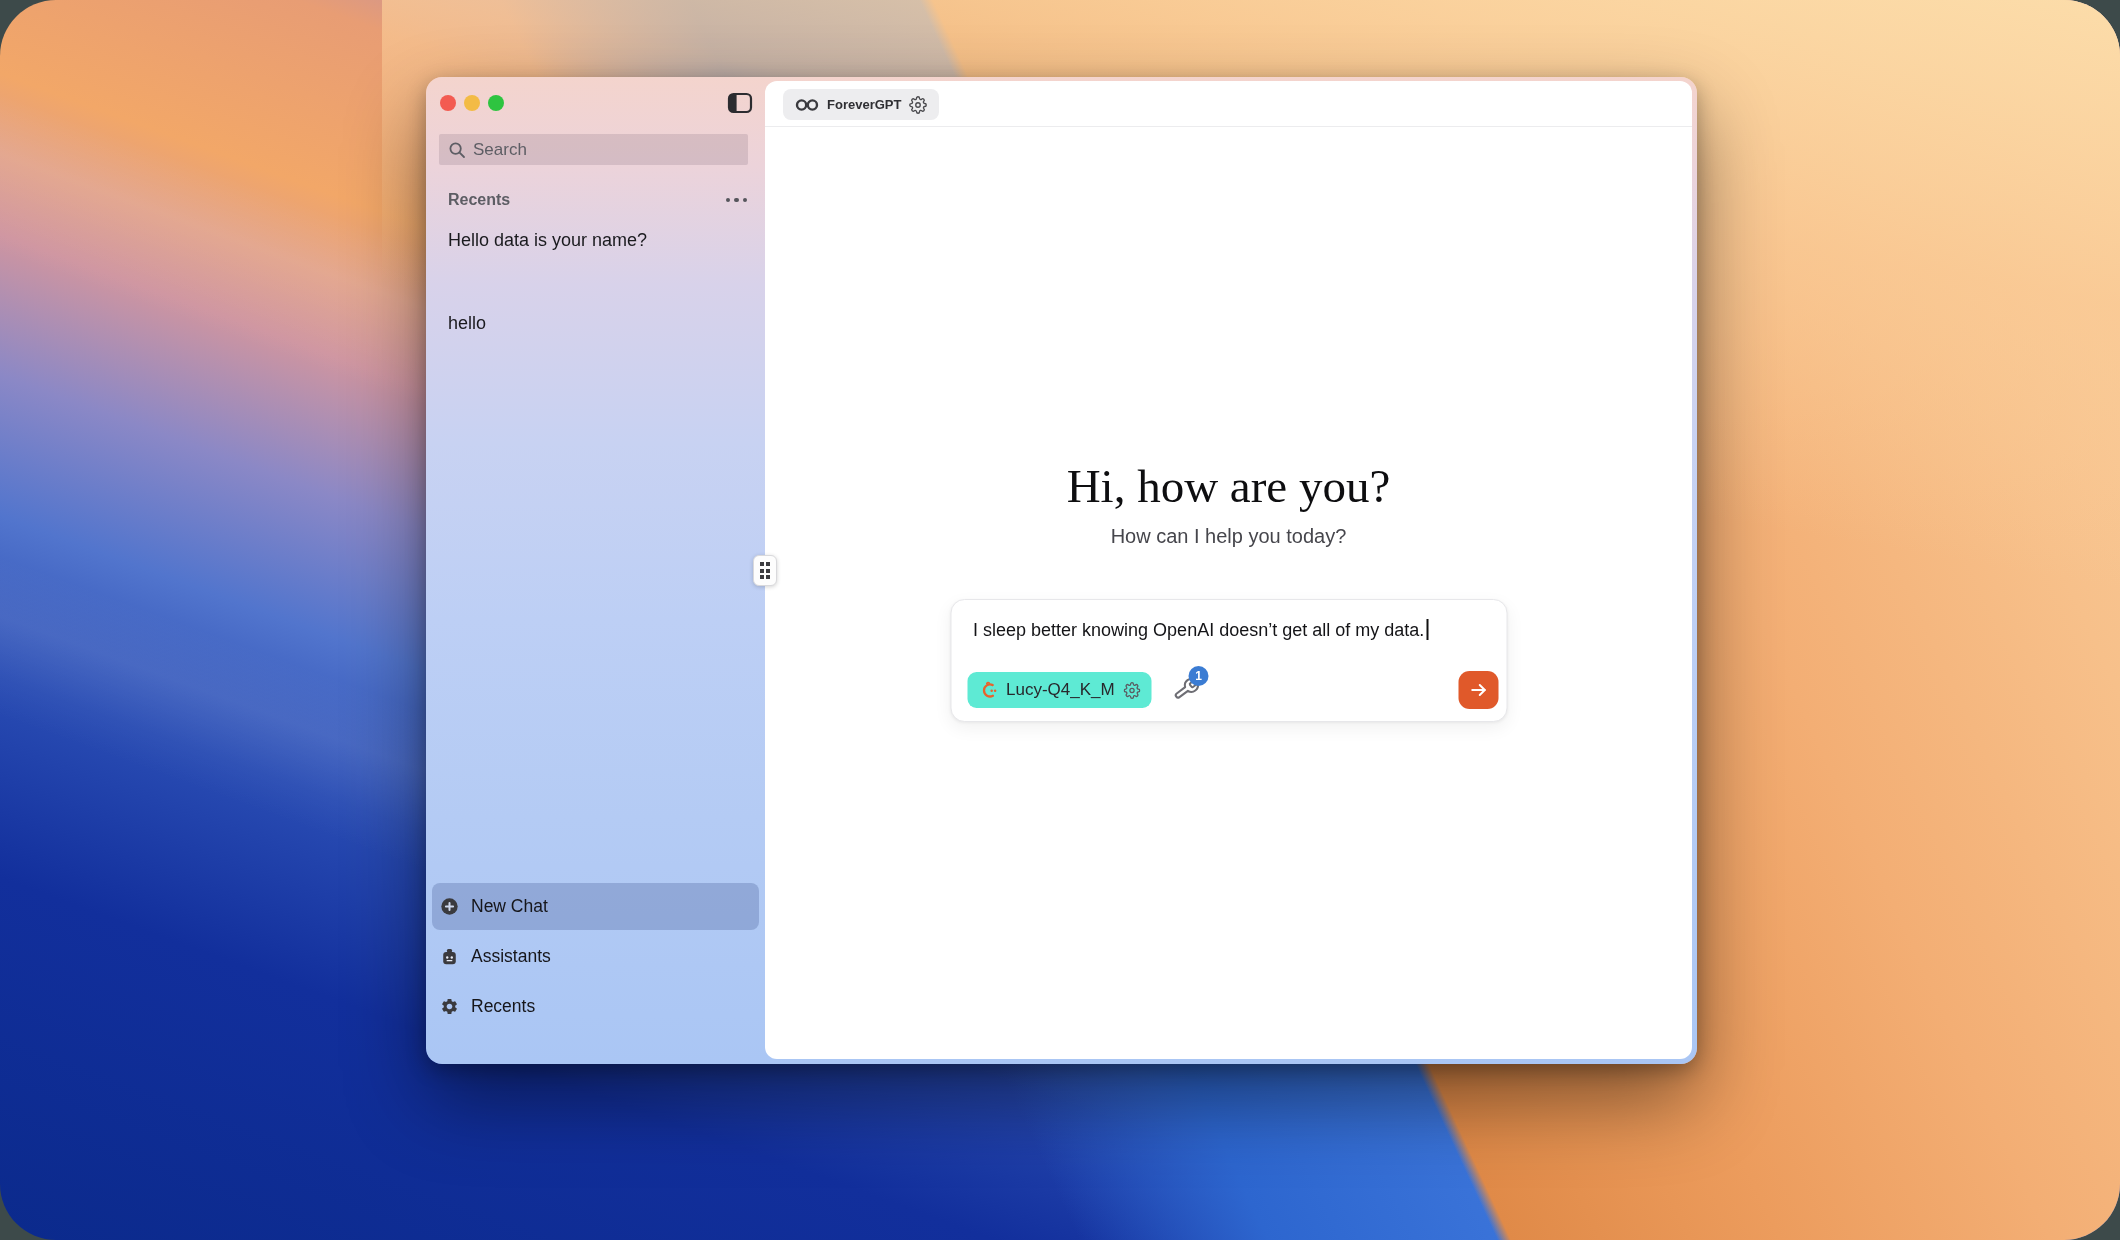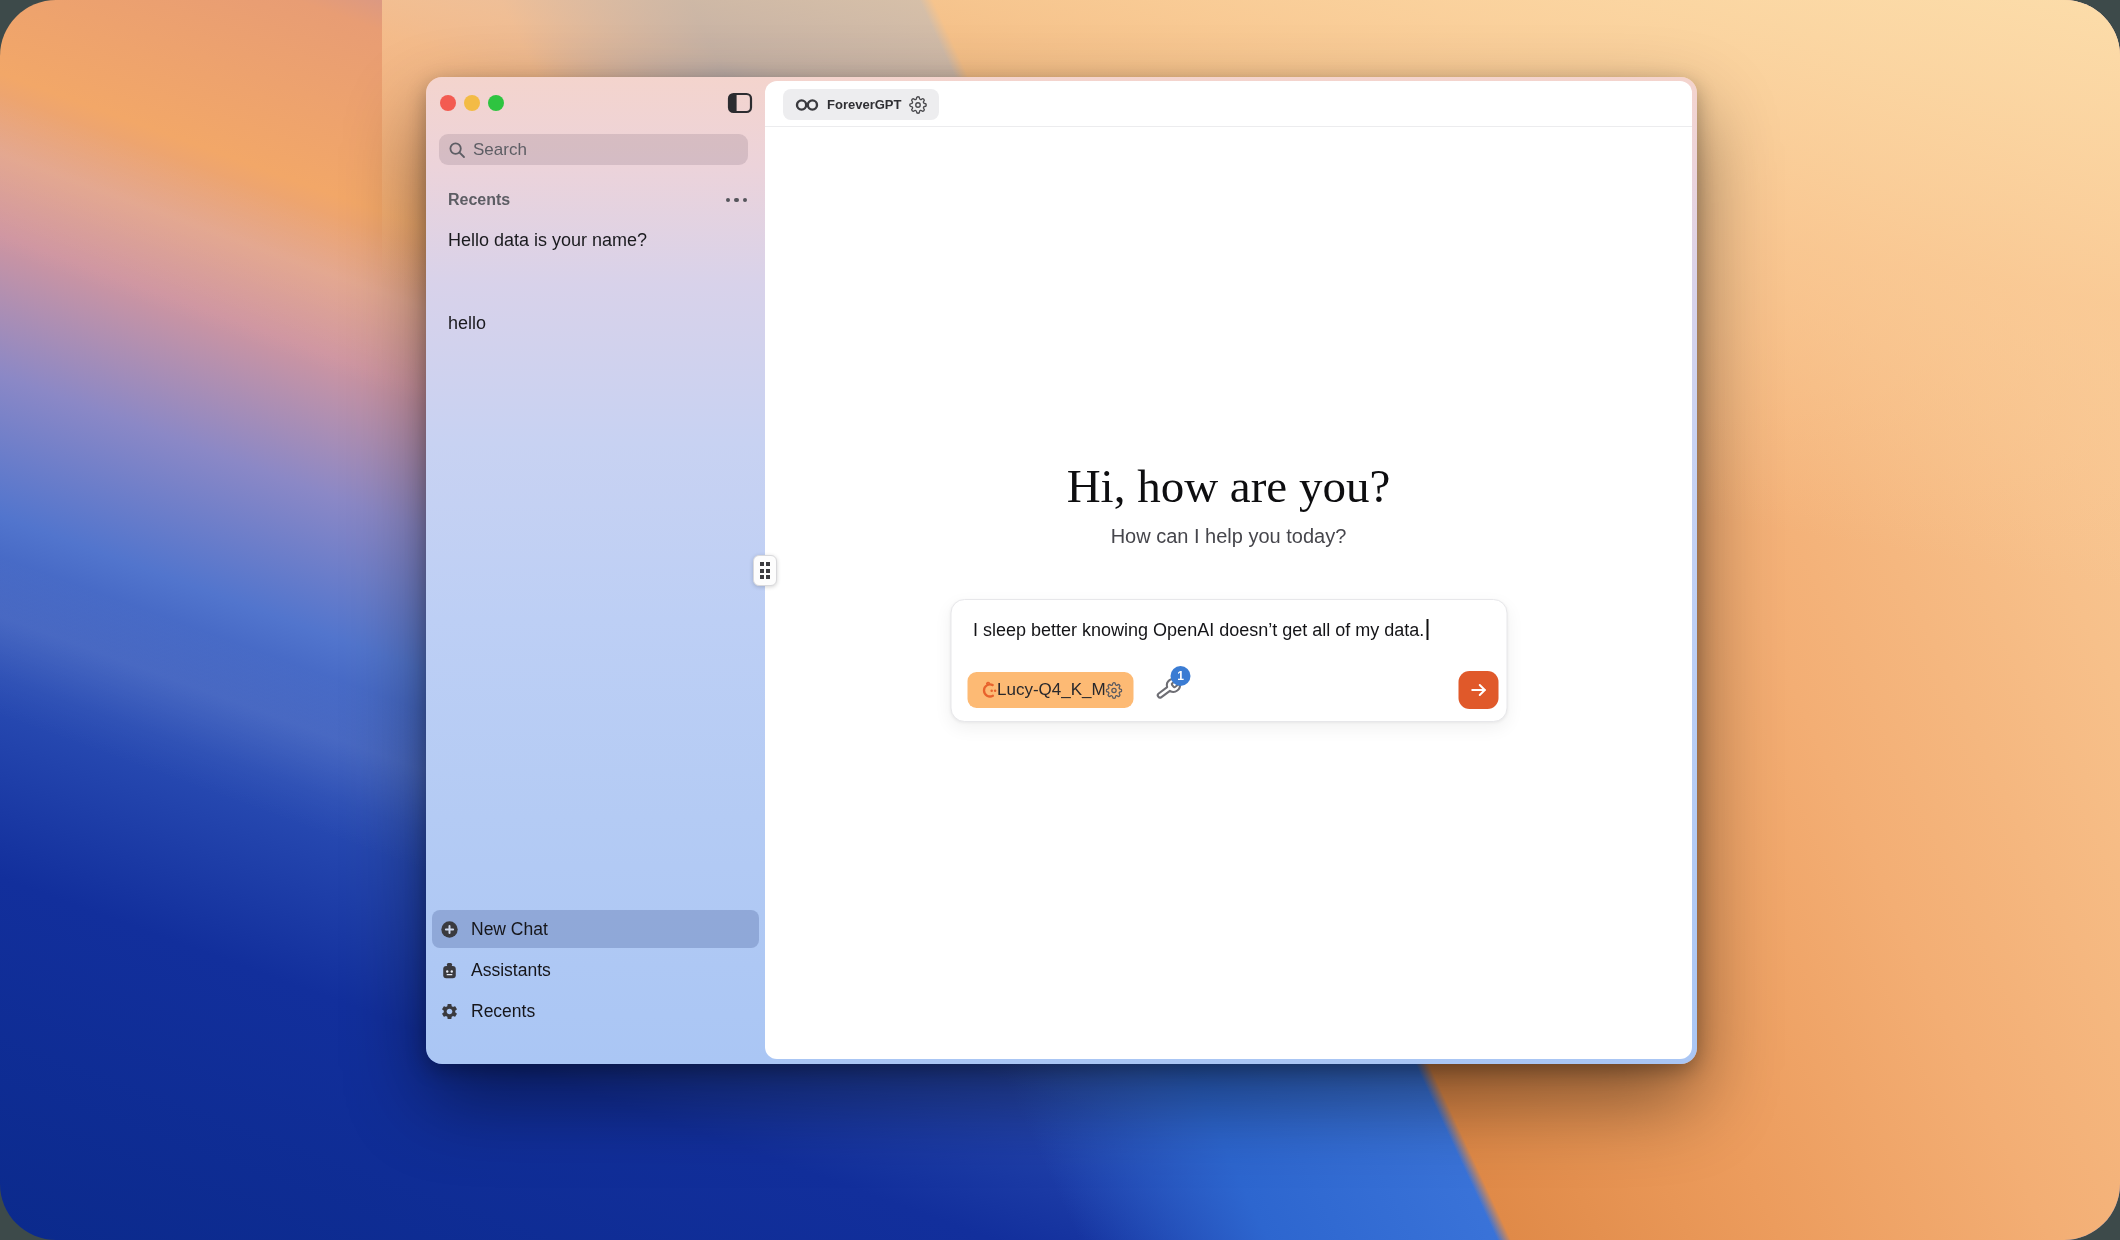--- a/index.html
+++ b/index.html
@@ -30,29 +30,29 @@
       #c8d2f2 37%, #bdcff5 55%, #b4cbf4 75%, #aac6f4 100%);
     box-shadow:0 36px 80px rgba(0,0,0,.45), 0 6px 20px rgba(0,0,0,.28); }
 
   
   .sidebar { position:absolute; left:0; top:0; width:339px; height:100%; }
   .traffic { position:absolute; left:14px; top:18px; display:flex; gap:8px; }
   .tl { width:16px; height:16px; border-radius:50%; border:none; }
   .tl.close { background:#f35b51; } .tl.min { background:#f3bb45; } .tl.zoom { background:#2ec440; }
   .side-toggle { position:absolute; left:301px; top:14px; width:26px; height:24px; background:none; border:none; cursor:pointer; }
   .search { position:absolute; left:13px; top:57px; width:309px; height:31px;
-    background:rgba(138,118,128,.24); border-radius:9px; display:flex; align-items:center; gap:7px; padding:0 9px;
+    background:rgba(138,118,128,.24); border-radius:2px; display:flex; align-items:center; gap:7px; padding:0 9px;
     color:#5d5d64; font-size:17px; }
   .recents-row { position:absolute; left:22px; right:18px; top:114px; display:flex; justify-content:space-between; align-items:center; }
   .recents-label { font-size:16px; font-weight:700; color:#5d5d64; }
   .dots3 { display:flex; gap:4px; background:none; border:none; cursor:pointer; padding:4px 0; }
   .dots3 i { width:4.5px; height:4.5px; border-radius:50%; background:#55555c; }
   .recent-item { position:absolute; left:22px; font-size:18px; color:#1a1a1e; cursor:pointer; }
   .bottom-nav { position:absolute; left:6px; right:6px; bottom:34px; display:flex; flex-direction:column; gap:3px; }
-  .nav-row { height:38px; border-radius:8px; display:flex; align-items:center; gap:12px; padding:0 8px; cursor:pointer; }
+  .nav-row { height:47px; border-radius:8px; display:flex; align-items:center; gap:12px; padding:0 8px; cursor:pointer; }
   .nav-row.active { background:rgba(100,124,176,.42); }
   .nav-row .nlabel { font-size:17.5px; color:#16161a; }
   .nav-ic { width:19px; height:19px; flex:0 0 auto; }
 
   
   .main-card { position:absolute; left:339px; top:4px; right:5px; bottom:5px;
     background:#ffffff; border-radius:12px; overflow:hidden; }
   .tabbar { height:46px; border-bottom:1px solid #ececee; display:flex; align-items:flex-start; }
   .tab-pill { margin:8px 0 0 18px; height:31px; background:#ededef; border-radius:8px;
     display:flex; align-items:center; gap:8px; padding:0 12px; cursor:pointer; }
@@ -62,21 +62,21 @@
     font-family:"Liberation Serif", serif; font-weight:500; font-size:47px; color:#0e0e10; }
   .subtitle { position:absolute; left:0; right:0; top:444px; text-align:center;
     font-size:20px; color:#46464c; }
 
   .composer { position:absolute; left:50%; transform:translateX(-50%); top:518px; width:557px; height:123px;
     background:#fff; border:1.5px solid #e7e7ea; border-radius:14px;
     box-shadow:0 1px 3px rgba(0,0,0,.05), 0 6px 18px rgba(0,0,0,.06); }
   .composer-text { padding:19px 22px 0; font-size:18px; color:#141417; white-space:nowrap; overflow:hidden; }
   .caret { display:inline-block; width:2px; height:21px; background:#111; margin-left:2px; vertical-align:-4px; }
   .composer-controls { position:absolute; left:16px; right:8px; bottom:12px; height:38px; display:flex; align-items:center; }
-  .model-pill { height:36px; background:#fdba74; border-radius:9px; display:flex; align-items:center; 
+  .model-pill { height:36px; background:#5eead4; border-radius:9px; display:flex; align-items:center; gap:9px;
     padding:0 11px; border:none; cursor:pointer; }
   .model-label { font-size:17px; color:#28282c; }
   .tools-btn { position:relative; margin-left:20px; width:30px; height:30px; background:none; border:none; cursor:pointer; }
   .badge { position:absolute; top:-9px; right:-7px; min-width:20px; height:20px; border-radius:50%;
     background:#3b7cd3; color:#fff; font-size:12px; font-weight:700; display:flex; align-items:center; justify-content:center; }
   .send-btn { margin-left:auto; width:40px; height:38px; border:none; border-radius:11px;
     background:#e0592a; display:flex; align-items:center; justify-content:center; cursor:pointer; }
 
   
   .divider-handle { position:absolute; left:327px; top:478px; width:24px; height:31px;

